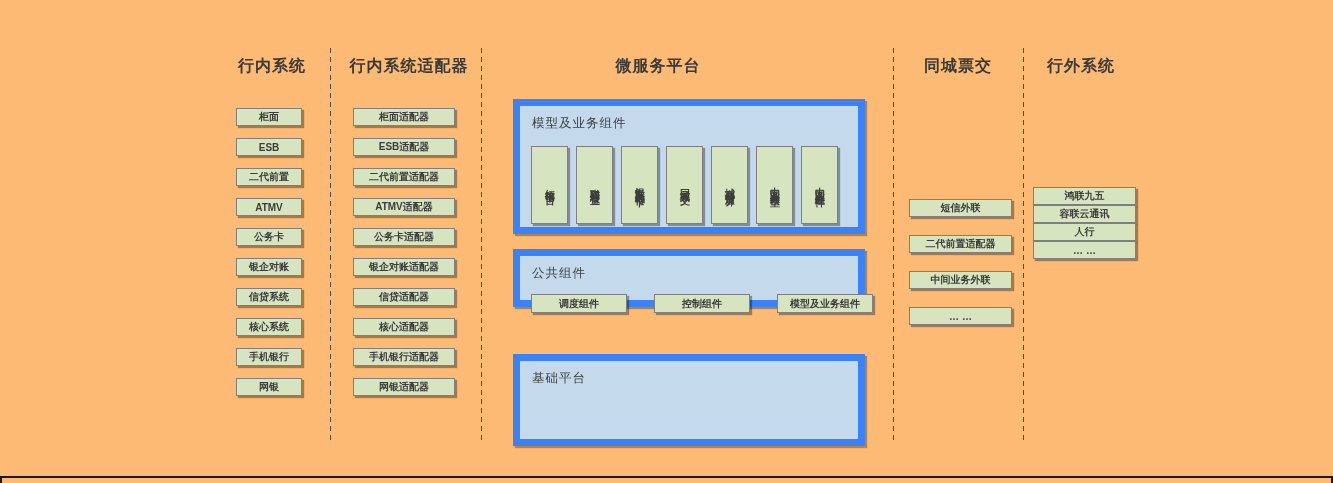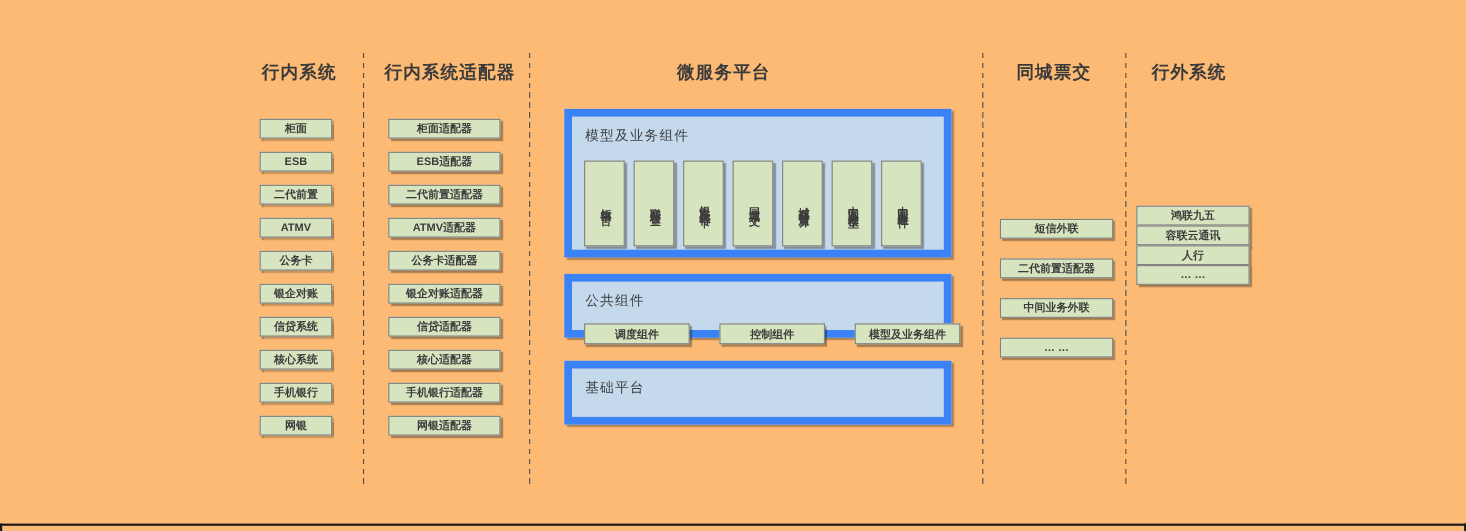--- a/index.html
+++ b/index.html
@@ -72,21 +72,21 @@
   .panel {
     position: absolute;
     left: 513px;
     width: 352px;
     background: #c5d9ed;
     border: 7px solid #3b82f6;
     box-shadow: 2px 2px 1px rgba(0,0,0,0.30);
   }
   .panel-models { top: 99px;  height: 135px; }
   .panel-common { top: 249px; height: 58px; }
-  .panel-base   { top: 328px; height: 58px; }
+  .panel-base   { top: 354px; height: 92px; }
   .panel-title {
     position: absolute;
     left: 12px;
     top: 9px;
     font-size: 12.5px;
     color: #3f3f3f;
     letter-spacing: 1px;
   }
 
   

